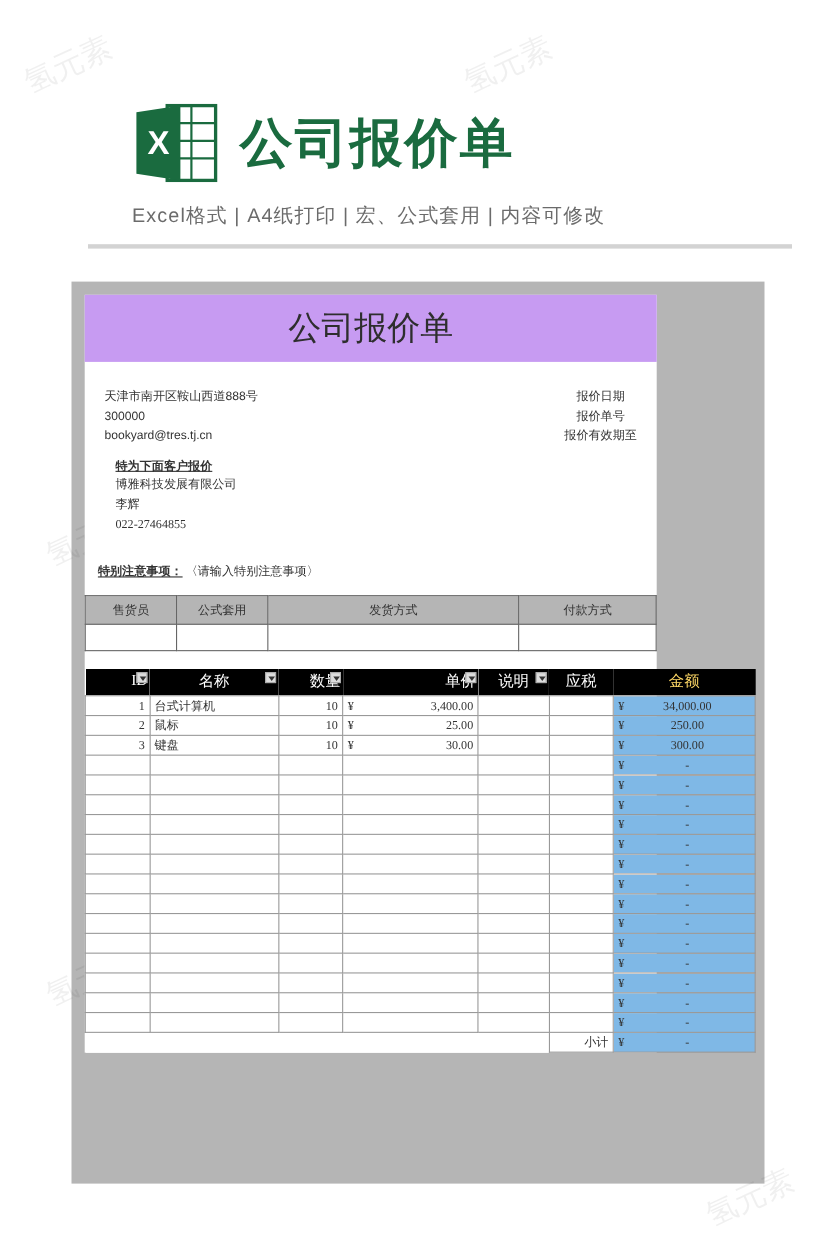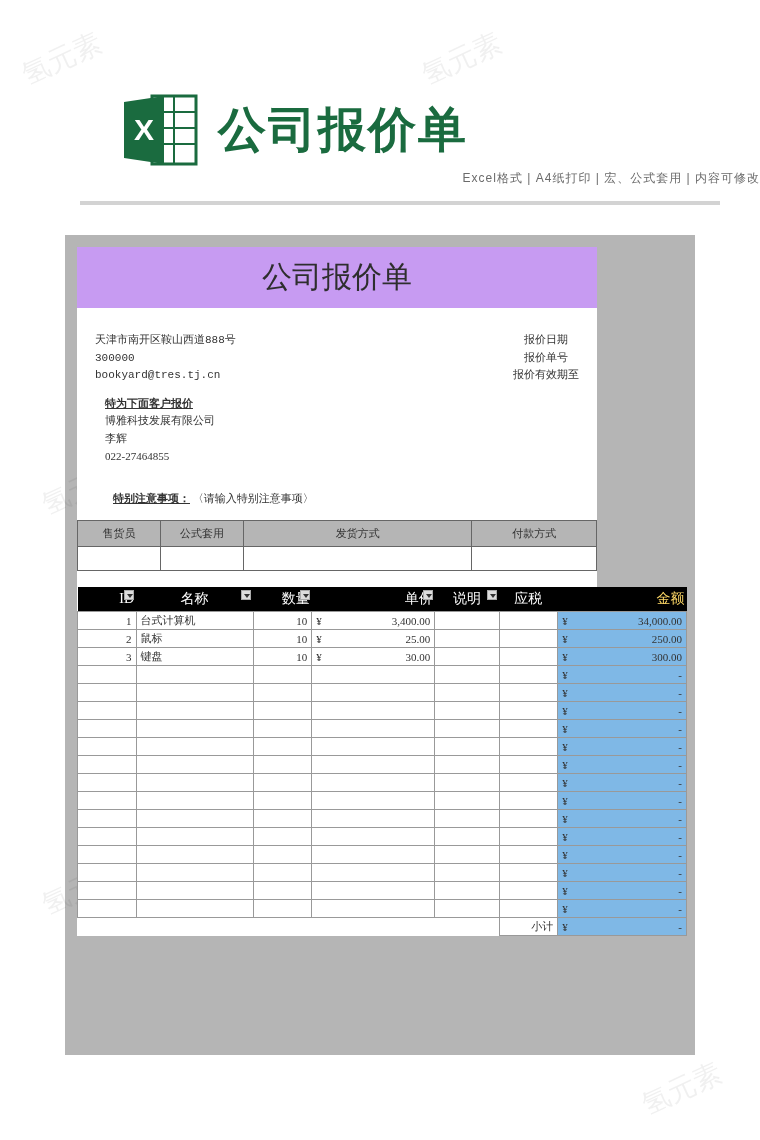--- a/index.html
+++ b/index.html
@@ -34,23 +34,23 @@
   }
   .excel-icon svg { width: 100%; height: 100%; }
   .main-title {
     color: #1a6b3f;
     font-size: 48px;
     font-weight: 700;
     letter-spacing: 2px;
   }
   .subtitle {
     color: #6b6b6b;
-    font-size: 12px;
+    font-size: 18px;
+    margin-top: 14px;
     letter-spacing: 1px;
-    text-align: right;
   }
   .divider {
     margin-top: 14px;
     margin-left: -40px;
     width: 640px;
     height: 4px;
     background: #d3d3d3;
   }
   .preview-wrap {
     margin: 30px auto 0 65px;
@@ -71,26 +71,26 @@
     background: #c79bf2;
     color: #2e2e2e;
     font-family: "SimSun", serif;
     font-size: 30px;
     text-align: center;
     padding: 10px 0;
     width: 100%;
     font-weight: 400;
   }
   .info-block { padding: 24px 18px 6px 18px; }
-  .info-row { display: flex; justify-content: space-between; font-family: Liberation Mono, monospace; line-height: 1.6; }
+  .info-row { display: flex; justify-content: space-between; font-family: Liberation Sans, sans-serif; line-height: 1.6; }
   .info-left { }
   .info-right { text-align: center; }
   .client-block { padding: 4px 18px 6px 28px; font-family: "SimSun", serif; line-height: 1.6; }
   .underline-bold { font-weight: 700; text-decoration: underline; }
-  .notes-block { padding: 20px 18px 14px 36px; font-family: "SimSun", serif; }
+  .notes-block { padding: 20px 18px 14px 12px; font-family: "SimSun", serif; }
   .ship-table { width: 100%; border-collapse: collapse; font-family: Liberation Serif, serif; font-size: 11px; }
   .ship-table th { background: #b5b5b5; border: 1px solid #666; padding: 5px 4px; font-weight: 400; }
   .ship-table td { border: 1px solid #666; height: 24px; }
   .item-table-wrap { width: 610px; margin-top: 16px; }
   .item-table { width: 100%; border-collapse: collapse; font-family: "SimSun", serif; font-size: 11px; table-layout: fixed; }
   .item-table thead th {
     background: #000;
     color: #fff;
     padding: 3px 2px;
     border: none;
@@ -121,21 +121,21 @@
     background: #fff;
     white-space: nowrap;
     overflow: hidden;
   }
   .col-id { width: 50px; text-align: right; }
   .col-name { width: 100px; }
   .col-qty { width: 50px; text-align: right; }
   .col-price { width: 105px; text-align: right; }
   .col-desc { width: 55px; }
   .col-tax { width: 50px; }
-  .col-amt { width: 110px; text-align: right; }
+  .col-amt { width: 110px; text-align: center; }
   .amt-cell { background: #7fb8e6 !important; }
   .amt-header { color: #ffd966 !important; }
   .currency-sym { float: left; }
   .subtotal-row td { border: 1px solid #999; }
   .subtotal-label { text-align: right; padding-right: 6px; font-family: "SimSun", serif; margin-left: 37px; }
 </style>
 </head>
 <body>
 
 <div class="watermark" style="left:20px; top:40px">氢元素</div>

